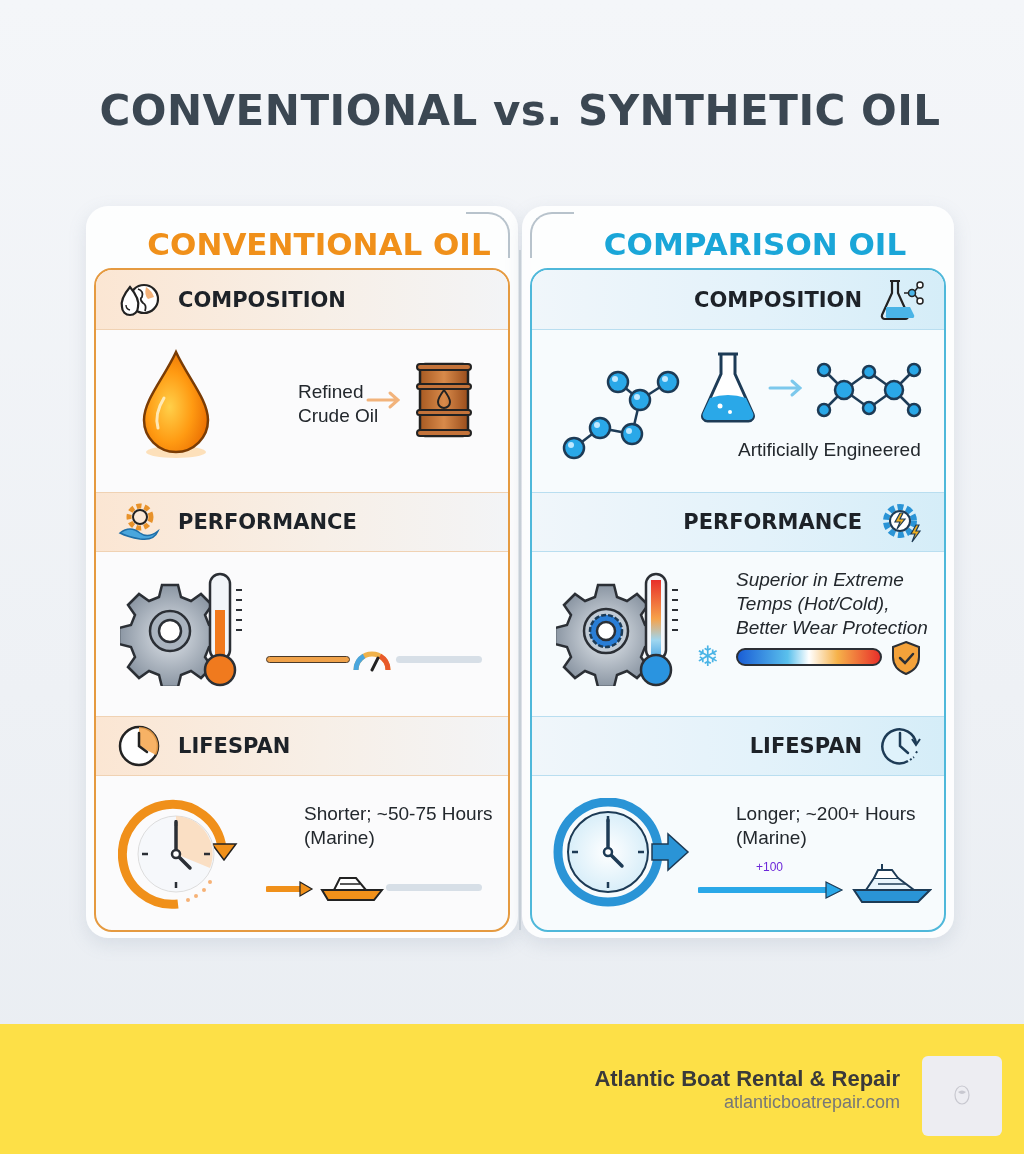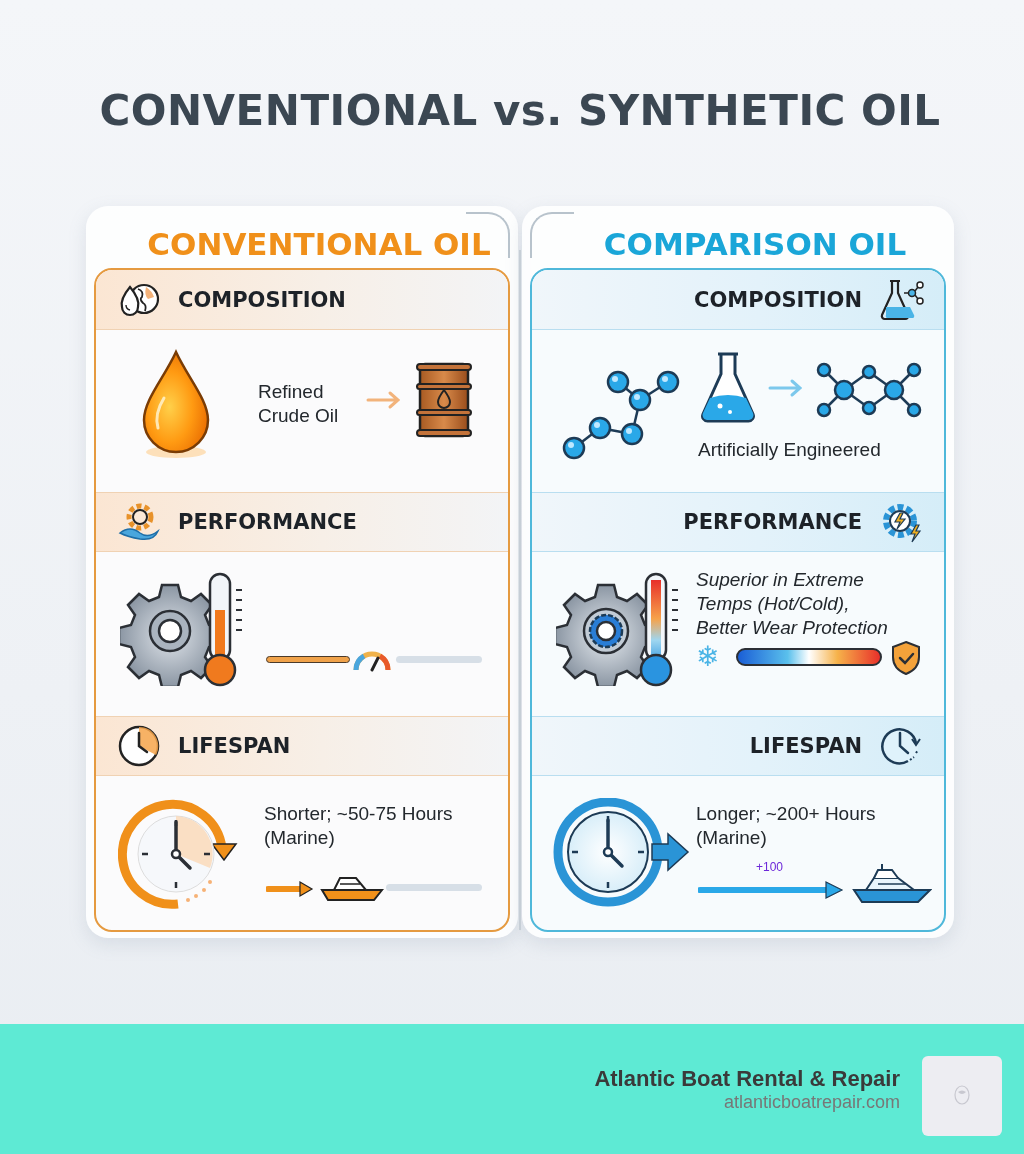--- a/index.html
+++ b/index.html
@@ -64,27 +64,27 @@
   .hicon { width: 46px; height: 46px; display: inline-flex; align-items: center; justify-content: center; }
   .sec-body { position: absolute; left: 0; width: 100%; }
 
   .sec1-h { top: 0; border-top: none !important; }
   .sec1-b { top: 60px; height: 162px; }
   .sec2-h { top: 222px; align-items: center; }
   .sec2-b { top: 282px; height: 164px; }
   .sec3-h { top: 446px; }
   .sec3-b { top: 506px; height: 158px; }
 
-  .body-text { position: absolute; font-size: 19px; line-height: 24px; color: #23282d; }
+  .body-text { position: absolute; font-size: 19px; line-height: 24px; color: #23282d; margin-left: 40px; }
   .abs { position: absolute; }
 
   .bar-track { position: absolute; height: 7px; border-radius: 4px; background: #d7dfe7; }
 
   .footer {
-    position: absolute; left: 0; top: 1024px; width: 1024px; height: 130px; background: #5eead4;
+    position: absolute; left: 0; top: 1024px; width: 1024px; height: 130px; background: #fde047;
   }
   .brand-name {
     position: absolute; right: 124px; top: 42px; font-weight: bold; font-size: 22px; color: #3a3a3a;
   }
   .brand-url {
     position: absolute; right: 124px; top: 68px; font-size: 18px; color: #777;
   }
   .logo-box {
     position: absolute; left: 922px; top: 32px; width: 80px; height: 80px;
     background: #ededf2; border-radius: 6px; display: flex; align-items: center; justify-content: center;

